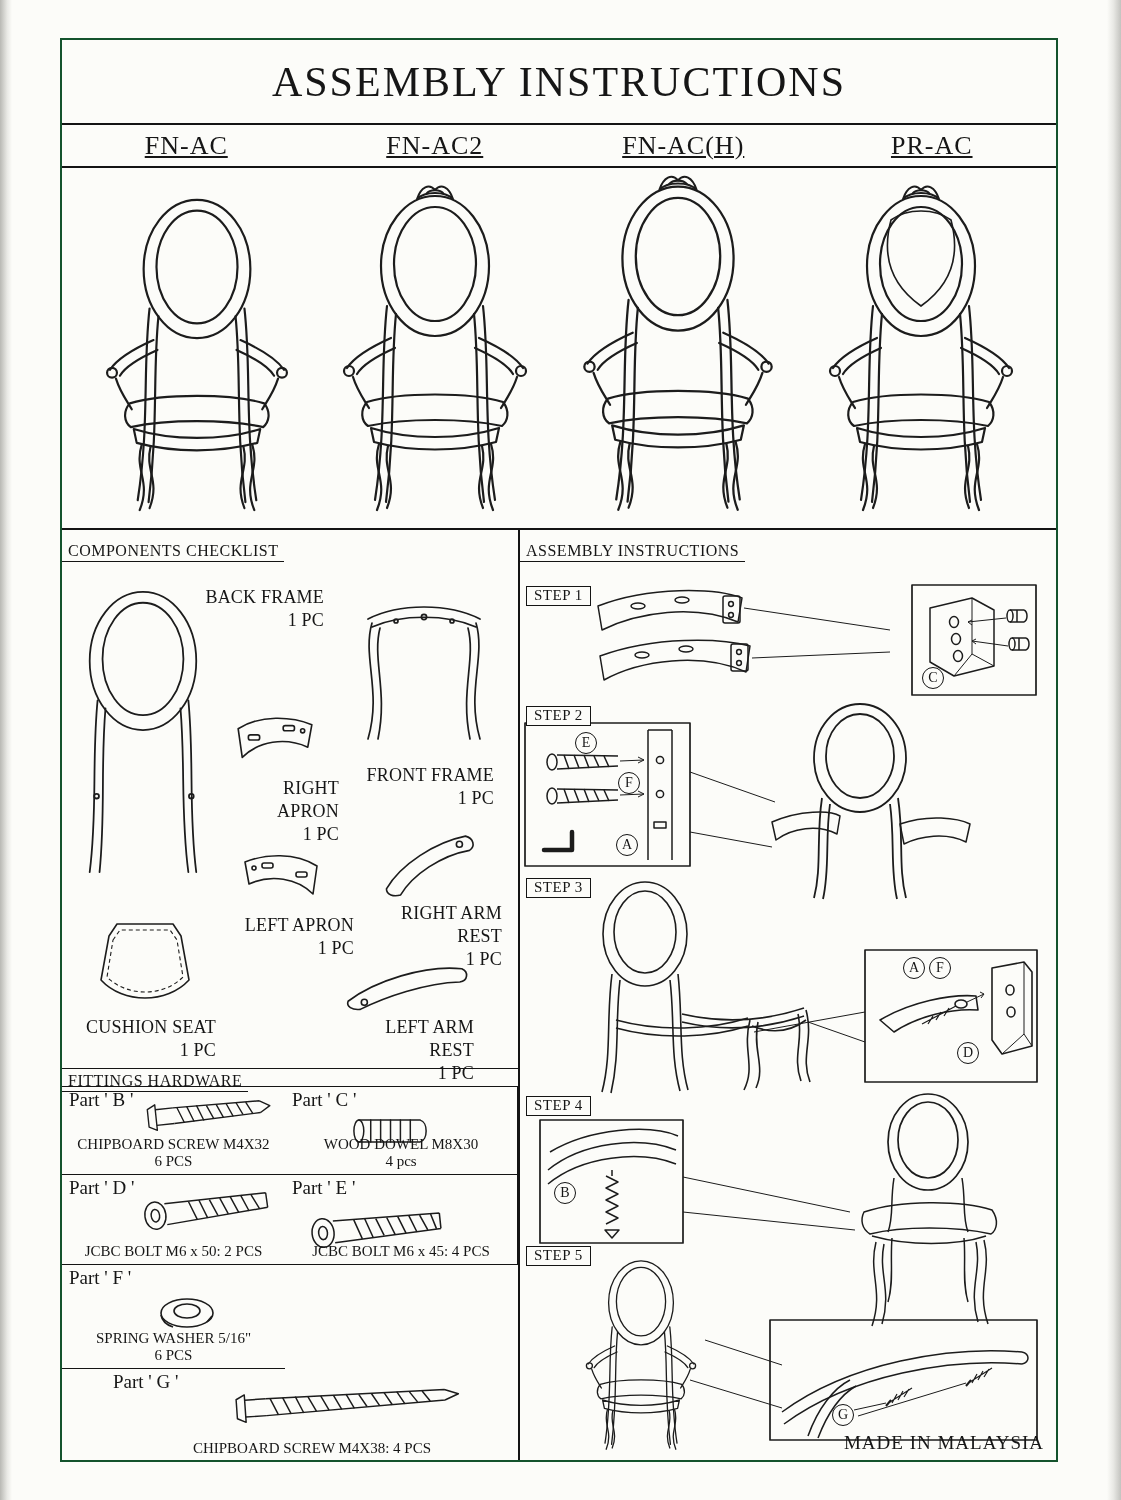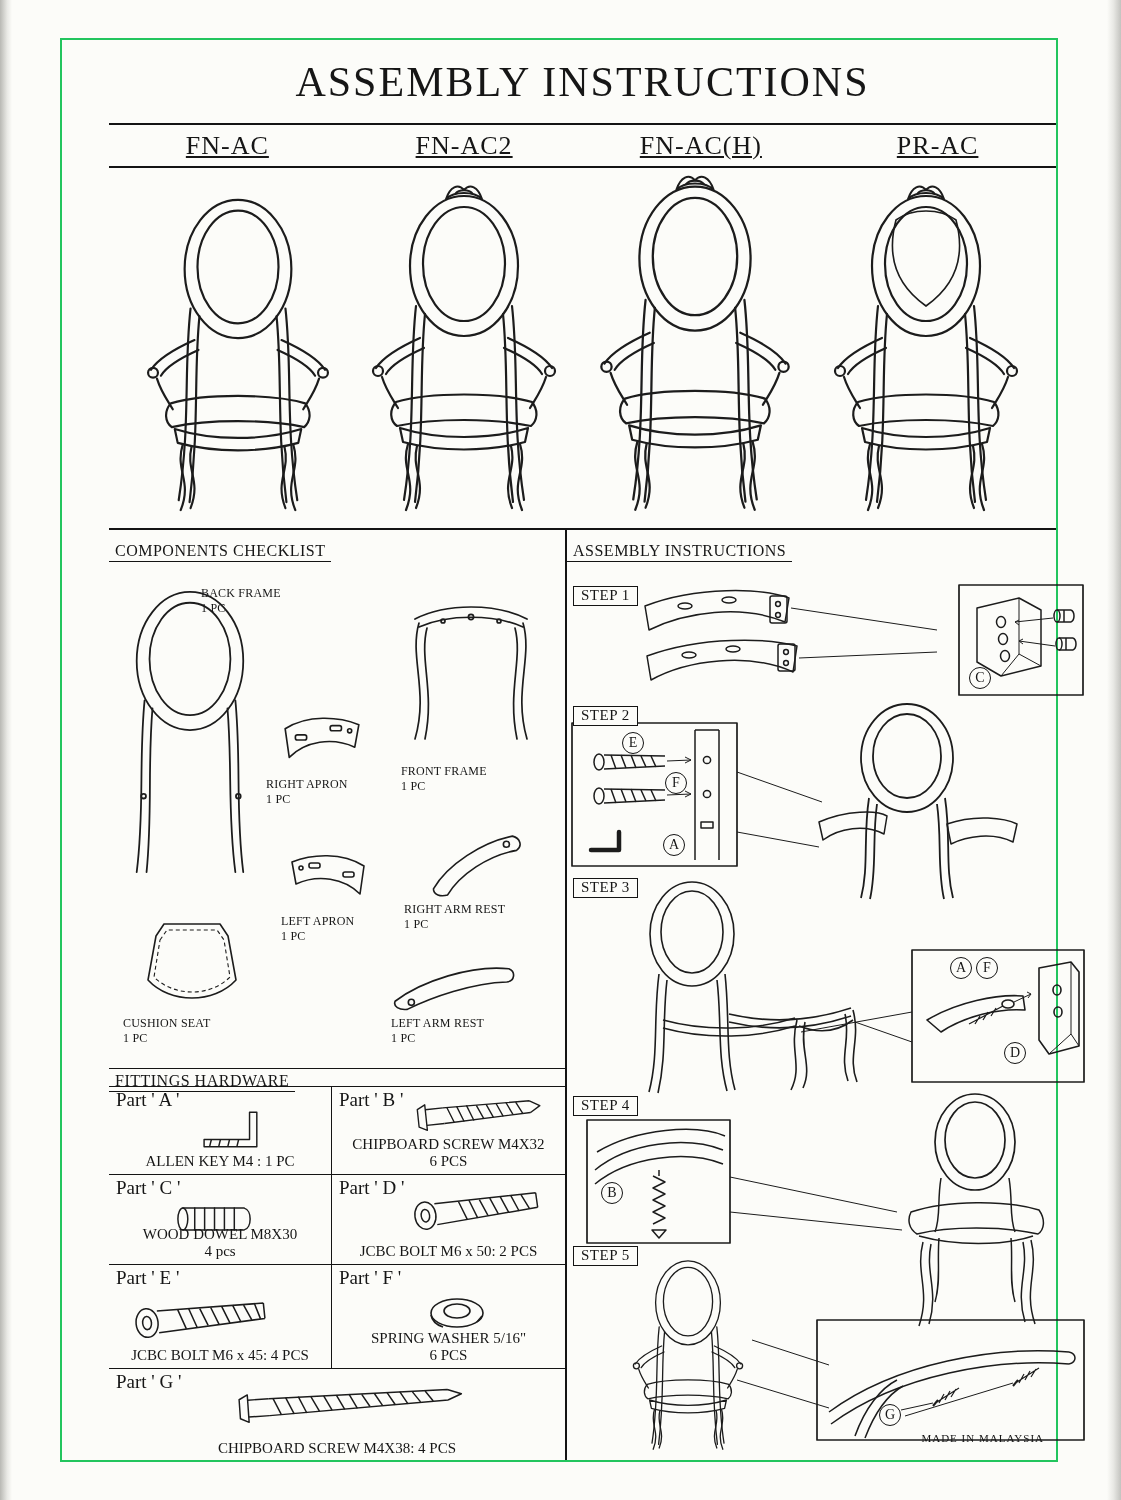--- a/index.html
+++ b/index.html
@@ -4,51 +4,51 @@
 <style>
   * { margin:0; padding:0; box-sizing:border-box; }
   html,body { background:#ececе8; }
   body { font-family:"Liberation Serif","DejaVu Serif",serif; color:#161616; background:#ececea; }
   .page { position:relative; width:1121px; height:1500px; background:#fcfcf9; overflow:hidden; }
   .scan-strip-left { position:absolute; left:0; top:0; width:12px; height:100%;
     background:linear-gradient(90deg,#b9b9b4,#e9e9e5 60%,rgba(252,252,249,0)); }
   .scan-strip-right { position:absolute; right:0; top:0; width:14px; height:100%;
     background:linear-gradient(270deg,#c3c3bf,#e9e9e5 55%,rgba(252,252,249,0)); }
   .frame { position:absolute; left:60px; top:38px; width:998px; height:1424px;
-    border:2px solid #22c55e; display:flex; flex-direction:column;padding-left:47px; }
+    border:2px solid #14532d; display:flex; flex-direction:column; }
   .title-bar { height:85px; border-bottom:2px solid #141414; display:flex; align-items:center; justify-content:center; }
   .title-bar h1 { font-size:42px; font-weight:normal; letter-spacing:2px; }
   .models-row { height:43px; border-bottom:2px solid #141414; display:flex; }
   .model-cell { flex:1; display:flex; align-items:center; justify-content:center; font-size:26px; letter-spacing:1px;text-decoration:underline; }
   .chairs-row { height:362px; border-bottom:2px solid #141414; display:flex;
     align-items:flex-end; justify-content:space-around; padding:4px 16px 10px; }
   .lower { flex:1; display:flex; }
   .left-col { width:456px; position:relative; }
   .right-col { flex:1; border-left:2px solid #141414; position:relative; }
   .col-heading { position:absolute; left:0; right:0; text-align:left; font-size:16px; letter-spacing:0.5px; }
   .col-heading span { border-bottom:1.6px solid #141414; padding:0 6px 2px; }
   .fittings-heading { top:528px; height:28px; border-top:1.8px solid #141414; padding-top:3px;margin-top:10px; }
-  .comp-label { position:absolute; text-align:left; font-size:12px; line-height:1.28; letter-spacing:0.2px; }
+  .comp-label { position:absolute; text-align:right; font-size:18px; line-height:1.28; letter-spacing:0.2px; }
   .abs { position:absolute; }
   .hw-grid { position:absolute; left:0; top:556px; width:456px; height:374px;
     border-top:1.8px solid #141414; display:grid;
     grid-template-columns:223px 233px; grid-template-rows:88px 90px 104px 92px; }
   .hw-cell { position:relative; border-bottom:1.8px solid #141414; overflow:hidden; }
   .hw-cell.colA { border-right:1.8px solid #141414; }
-  .hw-cell.rowLast { border-bottom:none; grid-column:1 / 3; }
+  .hw-cell.rowLast { border-bottom:none; grid-column:1 / 3;margin-left:44px; }
   .hw-part { position:absolute; left:7px; top:2px; font-size:19px; }
   .hw-desc { position:absolute; left:0; right:0; bottom:3px; text-align:center; font-size:15px; line-height:1.18; }
   .step { position:absolute; left:0; width:536px;font-family:Liberation Serif, serif; }
   .step > svg { position:absolute; left:0; top:0; }
   .step-label { position:absolute; left:6px; border:1.6px solid #141414; font-size:15px;
     padding:0 7px 1px; letter-spacing:0.5px; background:#fcfcf9; }
   .callout { position:absolute; width:22px; height:22px; border:1.5px solid #141414; border-radius:50%;
     display:flex; align-items:center; justify-content:center; font-size:14px;
     background:rgba(252,252,249,0.85); }
-  .made-in { position:absolute; right:12px; top:902px; font-size:11px; letter-spacing:1px; }
+  .made-in { position:absolute; right:12px; top:902px; font-size:19px; letter-spacing:1px; }
 </style>
 </head>
 <body>
 
 <svg width="0" height="0" style="position:absolute" aria-hidden="true">
 <defs>
   <g id="chairArm" fill="none" stroke="#1c1c1c" stroke-width="2.2" stroke-linecap="round" stroke-linejoin="round">
     <ellipse cx="110" cy="88" rx="54" ry="70"></ellipse>
     <ellipse cx="110" cy="86" rx="41" ry="57"></ellipse>
     <path d="M62,128 C55,190 62,245 50,322"></path>
@@ -214,33 +214,20 @@
           <div>LEFT ARM REST</div>
             <div>1 PC</div>
         </div>
 
         <div class="col-heading fittings-heading">
           <span>FITTINGS HARDWARE</span>
         </div>
 
         <div class="hw-grid">
 
-          <div class="hw-cell colA">
-            <div class="hw-part">Part ' A '</div>
-            <svg class="abs" style="left:85px;top:18px" viewBox="0 0 95 55" width="92" height="50">
-              <g fill="none" stroke="#1c1c1c" stroke-width="1.6" stroke-linejoin="round">
-                <path d="M8,38 L58,38 L58,8 L66,8 L66,46 L8,46 Z"></path>
-                <path d="M16,38 L14,46 M26,38 L24,46 M36,38 L34,46 M46,38 L44,46"></path>
-              </g>
-            </svg>
-            <div class="hw-desc">
-              <div>ALLEN KEY  M4 : 1 PC</div>
-                <div></div>
-            </div>
-          </div>
 
           <div class="hw-cell">
             <div class="hw-part">Part ' B '</div>
             <svg class="abs" style="left:78px;top:4px;transform:rotate(-6deg)" viewBox="0 0 140 42" width="138" height="42">
               <g fill="none" stroke="#1c1c1c" stroke-width="1.4" stroke-linejoin="round">
                 <path d="M8,12 L16,8 L16,34 L8,30 Z"></path>
                 <path d="M16,13 L34,13 M16,29 L34,29"></path>
                 <path d="M34,13 L122,15 M34,29 L122,27 M122,15 L132,21 L122,27"></path>
                 <path d="M38,13 L44,29 M48,13 L54,29 M58,13 L64,29 M68,14 L74,28 M78,14 L84,28 M88,14 L94,28 M98,14 L104,27 M108,15 L114,27"></path>
               </g>

